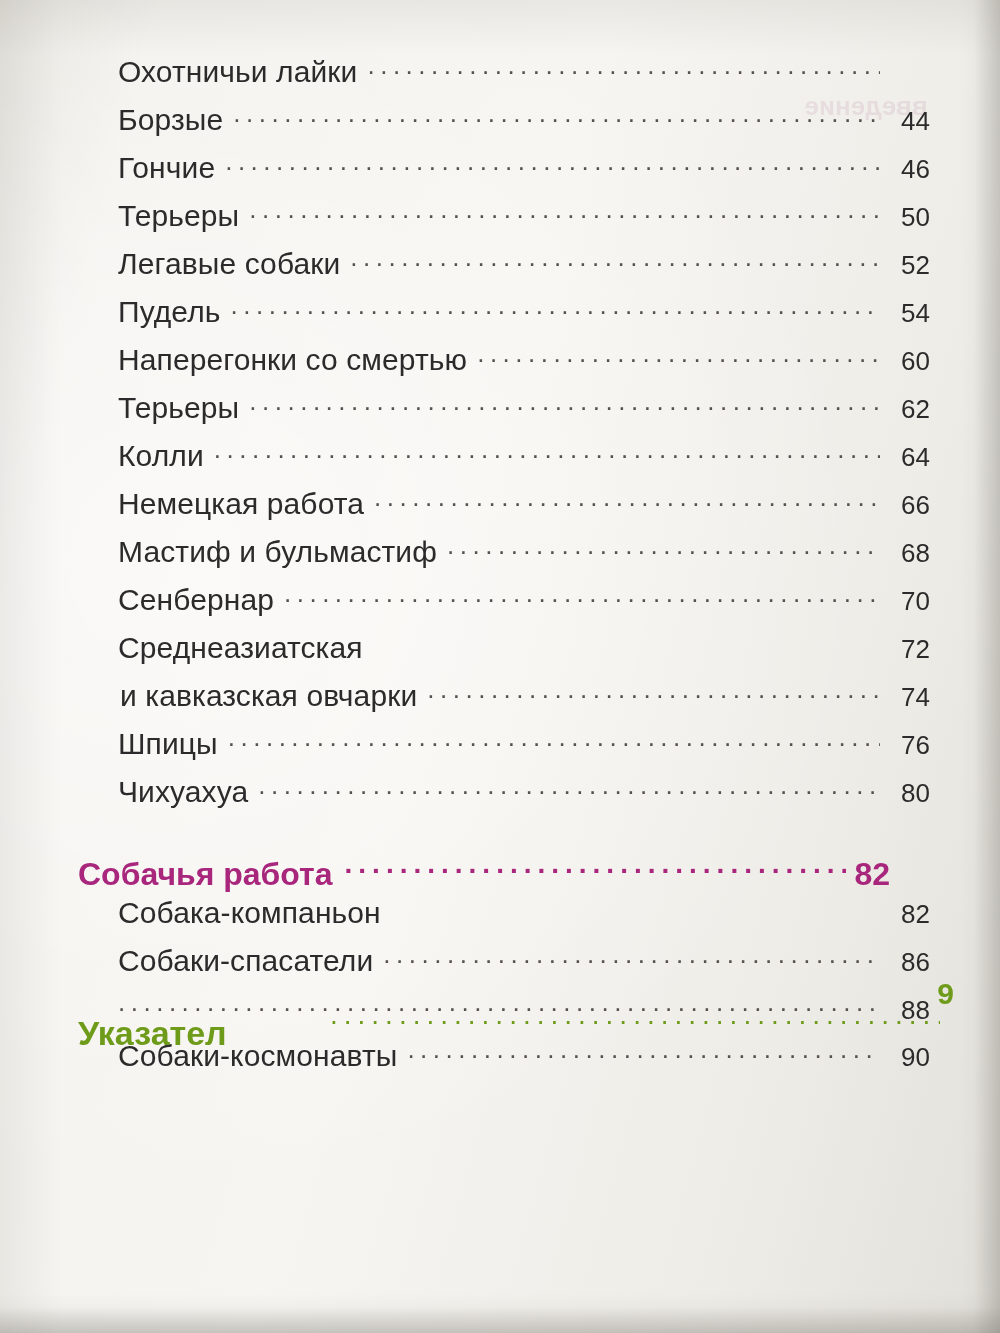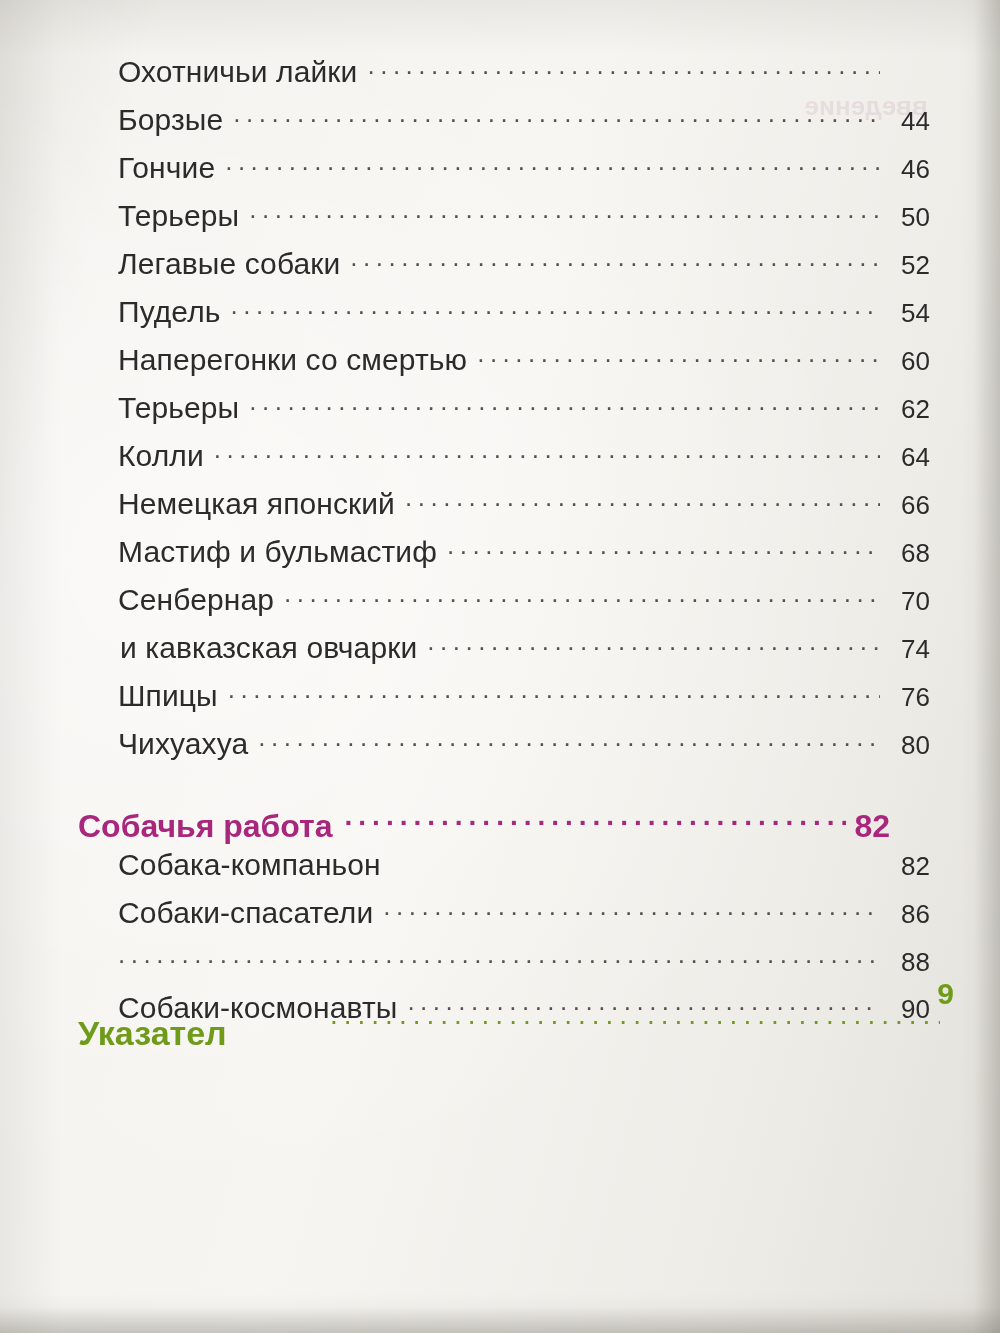--- a/index.html
+++ b/index.html
@@ -271,37 +271,42 @@
       <span class="page-num">62</span>
     </div>
 
     <div class="toc-row">
       <span class="label">Колли</span>
       <span class="leader"></span>
       <span class="page-num">64</span>
     </div>
 
     <div class="toc-row">
-      <span class="label">Немецкая японский</span>
+      <span class="label">Немецкая работа</span>
       <span class="leader"></span>
       <span class="page-num">66</span>
     </div>
 
     <div class="toc-row">
       <span class="label">Мастиф и бульмастиф</span>
       <span class="leader"></span>
       <span class="page-num">68</span>
     </div>
 
     <div class="toc-row">
       <span class="label">Сенбернар</span>
       <span class="leader"></span>
       <span class="page-num">70</span>
     </div>
 
+    <div class="toc-row no-leader">
+      <span class="label">Среднеазиатская</span>
+      <span class="leader"></span>
+      <span class="page-num">72</span>
+    </div>
 
     <div class="toc-row wrap-cont">
       <span class="label">и кавказская овчарки</span>
       <span class="leader"></span>
       <span class="page-num">74</span>
     </div>
 
     <div class="toc-row">
       <span class="label">Шпицы</span>
       <span class="leader"></span>

